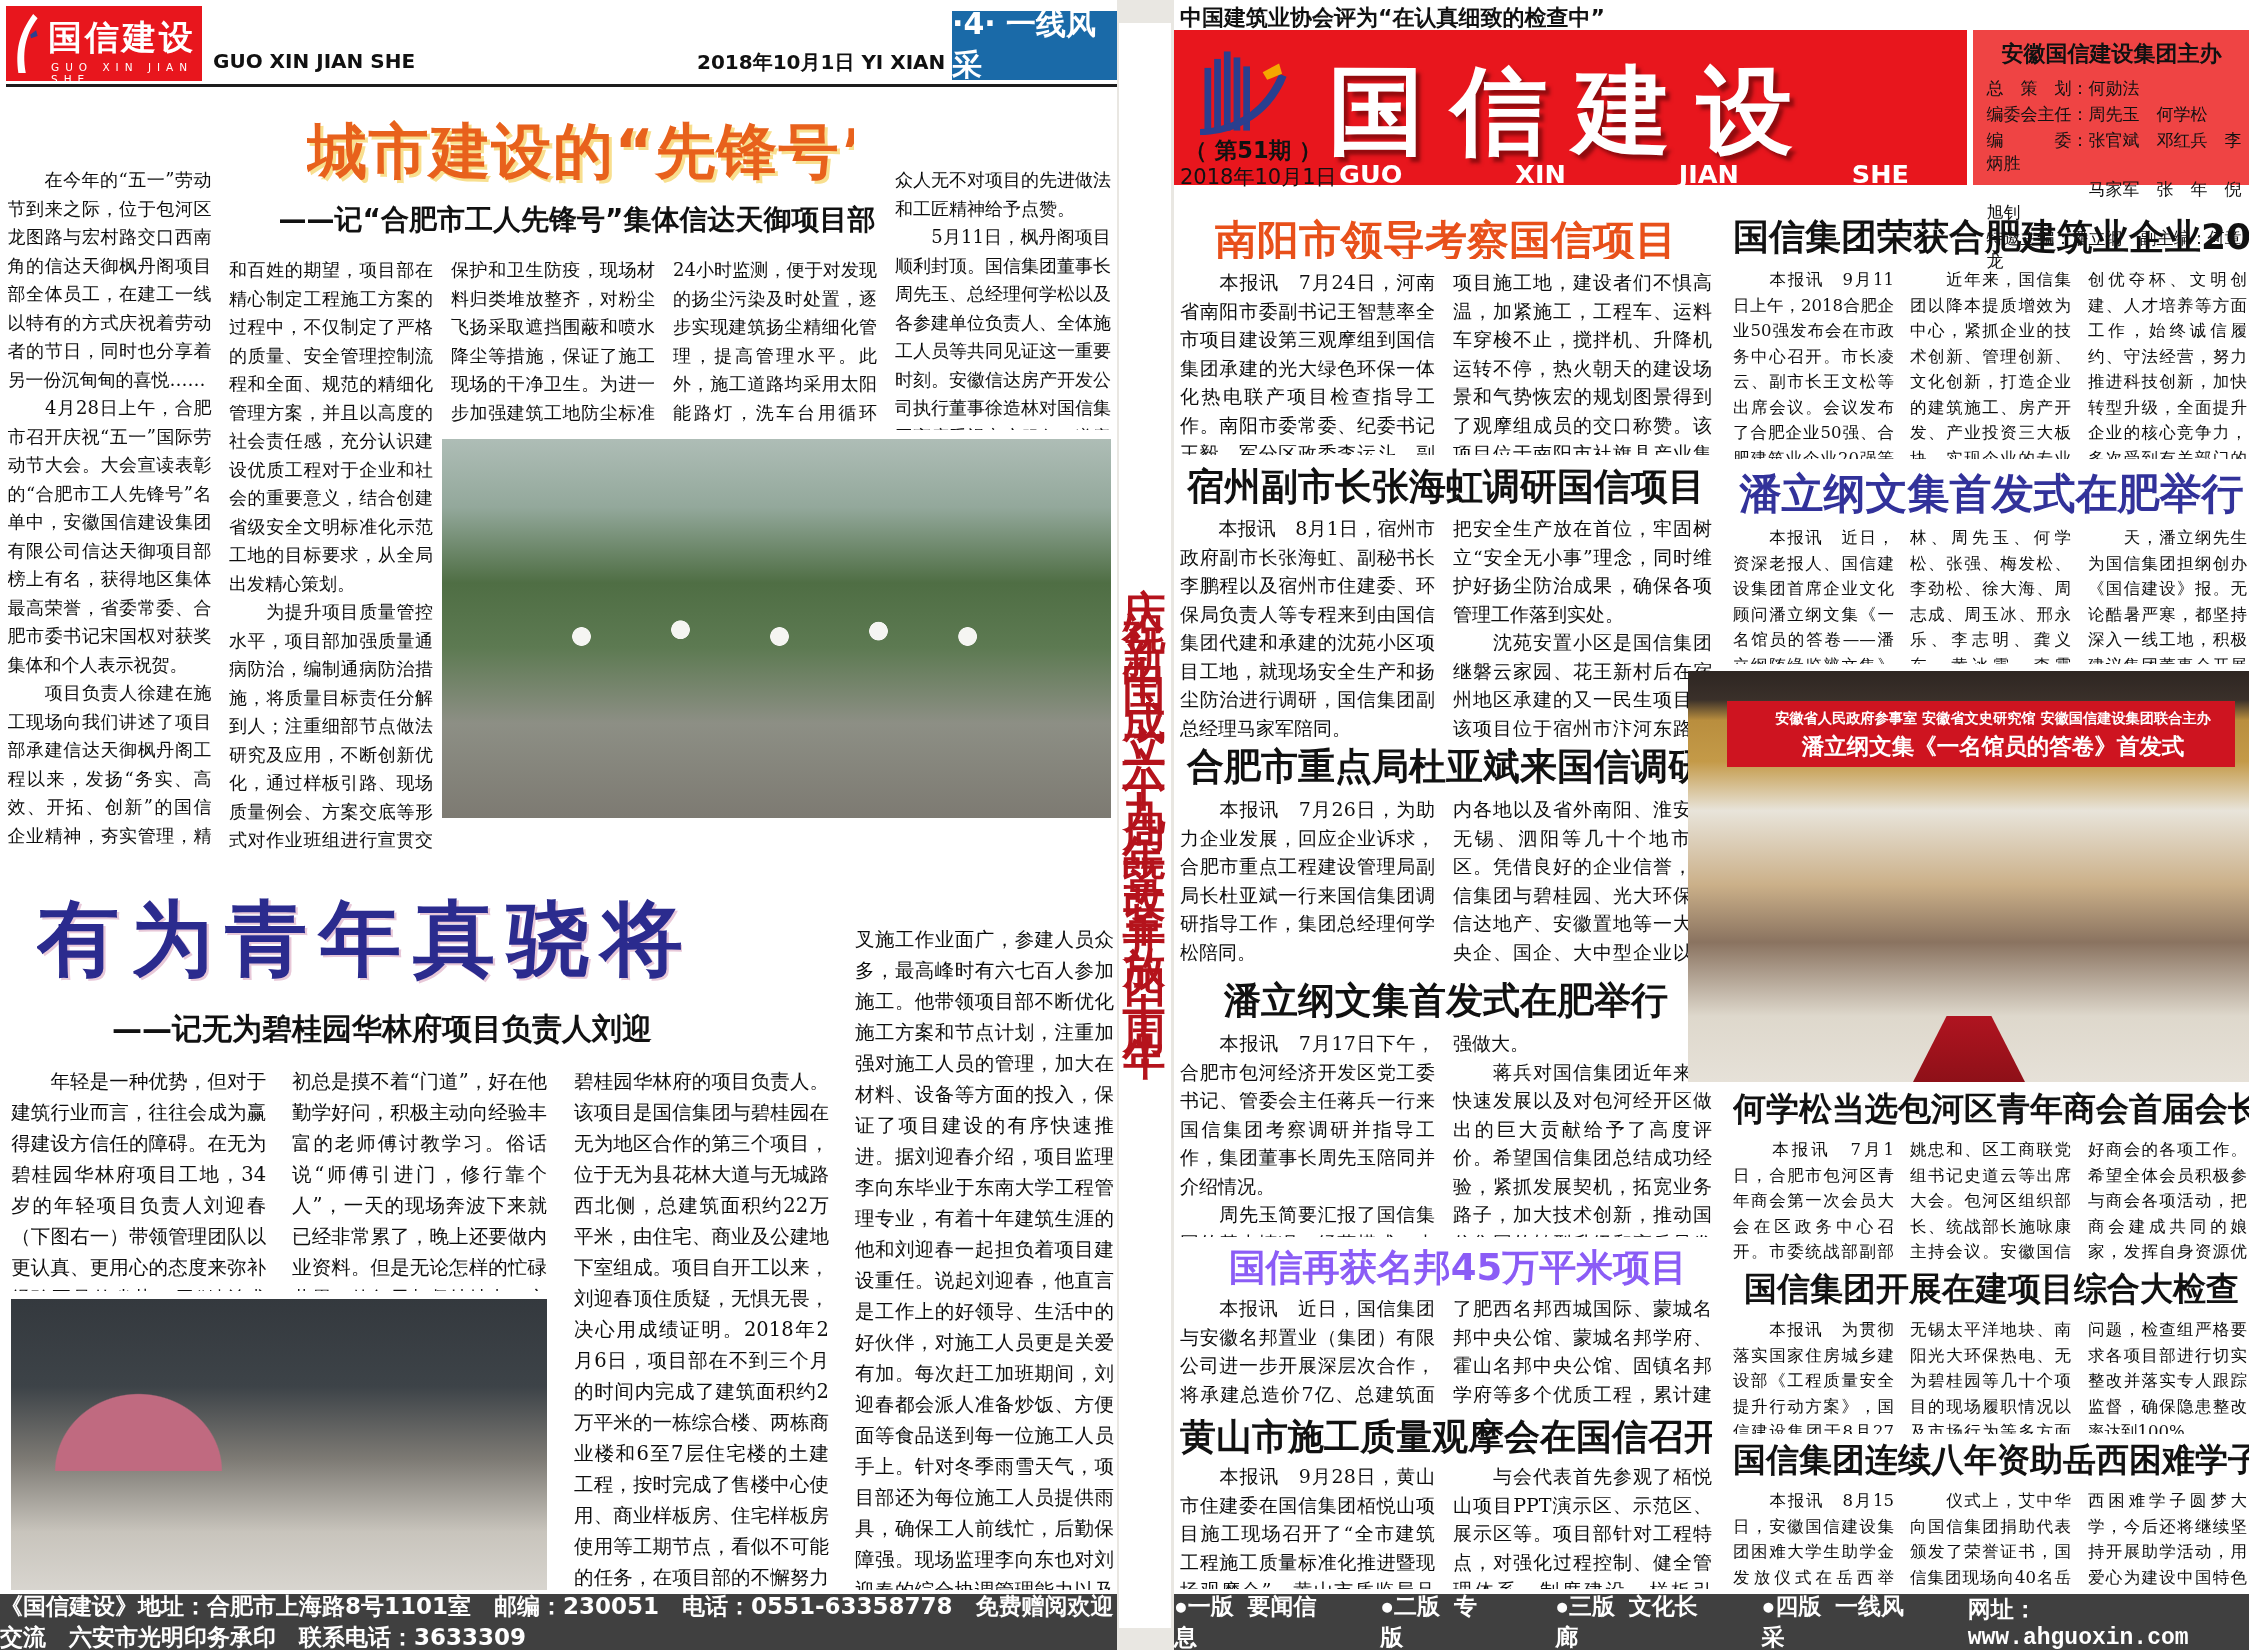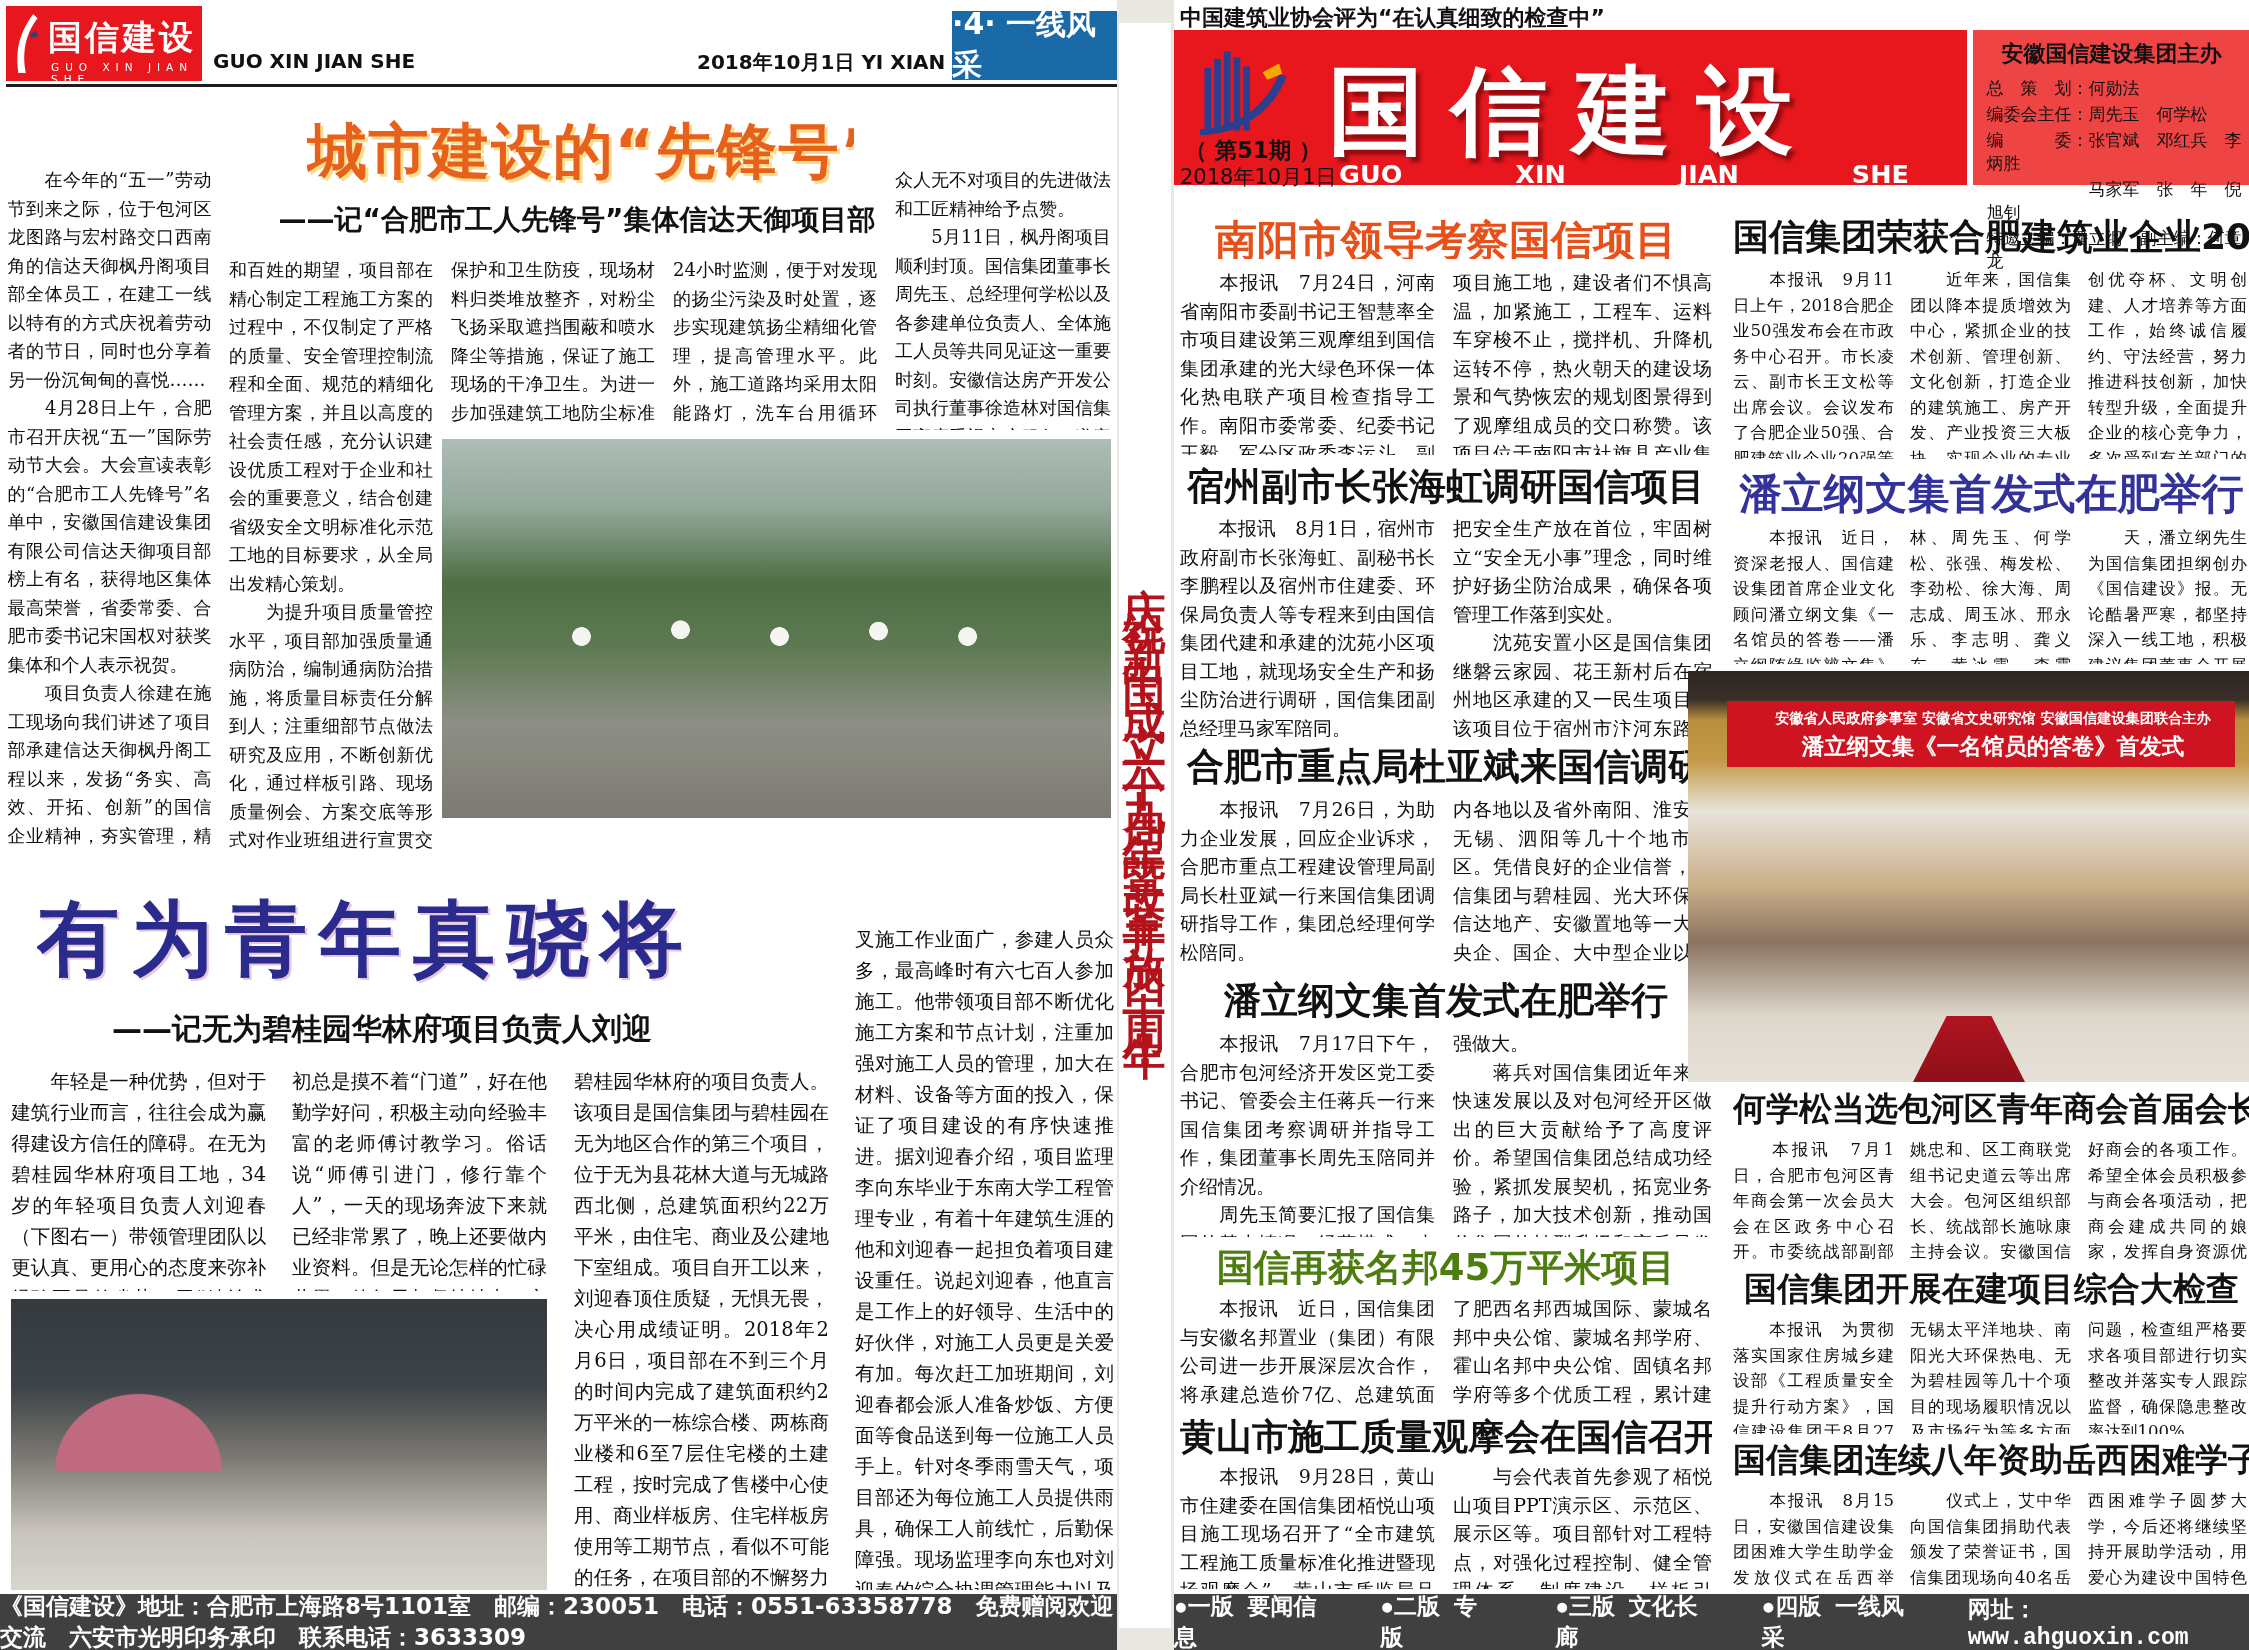--- a/index.html
+++ b/index.html
@@ -138,21 +138,21 @@
 　　何学松简要汇报了国信集团的企业概况，国信集团经过多年长足发展，已成为全国优秀施工企业、中国建筑业成长性200强企业和安徽省民营50强企业。依靠“立足合肥、走向全国”的经营策略，国信集团经营市场遍及安徽省</div>
   <div class="abs coltext" style="left:279px;top:795px;width:259px;height:175px;font-size:19px;line-height:28.5px;">内各地以及省外南阳、淮安、无锡、泗阳等几十个地市县区。凭借良好的企业信誉，国信集团与碧桂园、光大环保、信达地产、安徽置地等一大批央企、国企、大中型企业以及地方政府建立了长期战略合作伙伴关系。
 　　杜亚斌对国信集团近年来的快速优质发展给予了高度肯定。表示合肥市重点局将一如既往全力支持国信集团发展，切实为企业解决实际难题。</div>
 
   <div class="abs headline" style="left:6px;top:976px;width:532px;height:45px;font-size:37px;color:#111;">潘立纲文集首发式在肥举行</div>
   <div class="abs coltext" style="left:6px;top:1029px;width:255px;height:208px;font-size:19px;line-height:28.5px;">　　本报讯　7月17日下午，合肥市包河经济开发区党工委书记、管委会主任蒋兵一行来国信集团考察调研并指导工作，集团董事长周先玉陪同并介绍情况。
 　　周先玉简要汇报了国信集团的基本情况、经营模式、未来规划以及当前发展遇到的难题。他指出，国信集团多年来一直秉承“稳中有进、稳中有变”的经营思路，对内苦练内功，提高企业管理水平，对外走适度多元化发展之路，提质增效，势必将国信集团做久做</div>
   <div class="abs coltext" style="left:279px;top:1029px;width:259px;height:208px;font-size:19px;line-height:28.5px;">强做大。
 　　蒋兵对国信集团近年来的快速发展以及对包河经开区做出的巨大贡献给予了高度评价。希望国信集团总结成功经验，紧抓发展契机，拓宽业务路子，加大技术创新，推动国信集团的转型升级和高质量发展。他强调，包河经开区将一如既往全力支持国信发展，在人才引进、企业融资、政策引导、资质升级、产业合作等方面给予指导帮助。</div>
 
-  <div class="abs headline" style="left:6px;top:1243px;width:532px;height:45px;font-size:37px;color:#4d7c0f;">国信再获名邦45万平米项目</div>
+  <div class="abs headline" style="left:18px;top:1243px;width:532px;height:45px;font-size:37px;color:#8b5cf6;">国信再获名邦45万平米项目</div>
   <div class="abs coltext" style="left:6px;top:1294px;width:255px;height:112px;font-size:19px;line-height:28.5px;">　　本报讯　近日，国信集团与安徽名邦置业（集团）有限公司进一步开展深层次合作，将承建总造价7亿、总建筑面积45万平米的涡阳名邦项目。
 　　近年来，凭借良好的企业信誉和施工能力，国信集团与名邦置业建立了长期战略合作伙伴关系，先后承建</div>
   <div class="abs coltext" style="left:279px;top:1294px;width:259px;height:112px;font-size:19px;line-height:28.5px;">了肥西名邦西城国际、蒙城名邦中央公馆、蒙城名邦学府、霍山名邦中央公馆、固镇名邦学府等多个优质工程，累计建筑面积逾百万平米。荣获多项省市级质量、安全奖项，其中蒙城名邦学府项目荣获全国安全文明诚信标准化示范工地殊荣。</div>
 
   <div class="abs headline" style="left:6px;top:1413px;width:532px;height:45px;font-size:36px;color:#111;">黄山市施工质量观摩会在国信召开</div>
   <div class="abs coltext" style="left:6px;top:1462px;width:255px;height:127px;font-size:19px;line-height:28.5px;">　　本报讯　9月28日，黄山市住建委在国信集团栢悦山项目施工现场召开了“全市建筑工程施工质量标准化推进暨现场观摩会”。黄山市质监局吕春华副局长出席了会议，黄山市住建委刘幸华副主任做了主旨讲话，各相关单位共百余人参加了观摩会。</div>
   <div class="abs coltext" style="left:279px;top:1462px;width:259px;height:127px;font-size:19px;line-height:28.5px;">　　与会代表首先参观了栢悦山项目PPT演示区、示范区、展示区等。项目部针对工程特点，对强化过程控制、健全管理体系、制度建设、样板引路、成品保护、资料管理等质量管理经验作了详细介绍。与会代表对本次观摩会给予了高度评价。</div>
 
   <div class="abs headline" style="left:559px;top:213px;width:517px;height:45px;font-size:36px;color:#111;">国信集团荣获合肥建筑业企业20强</div>
   <div class="abs coltext" style="left:559px;top:267px;width:161px;height:192px;font-size:16.5px;line-height:25.5px;">　　本报讯　9月11日上午，2018合肥企业50强发布会在市政务中心召开。市长凌云、副市长王文松等出席会议。会议发布了合肥企业50强、合肥建筑业企业20强等榜单，国信集团荣列2018合肥建筑业企业20强。</div>

